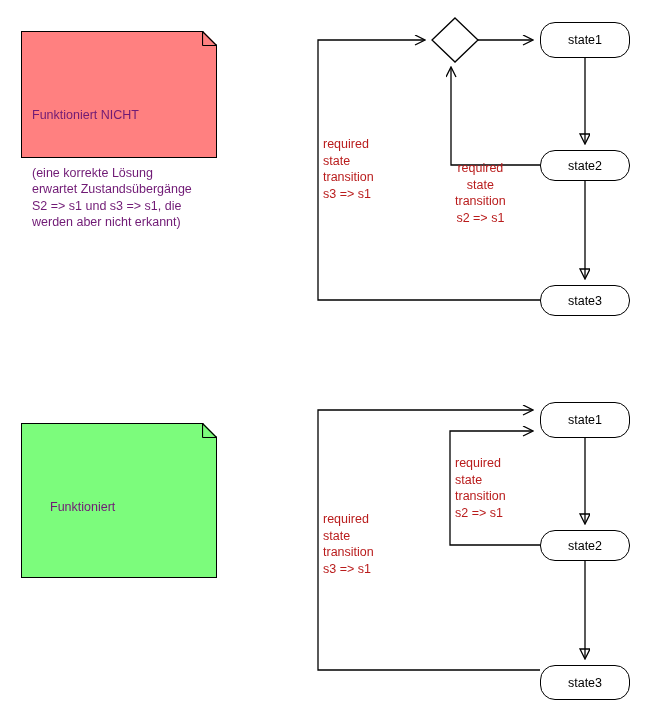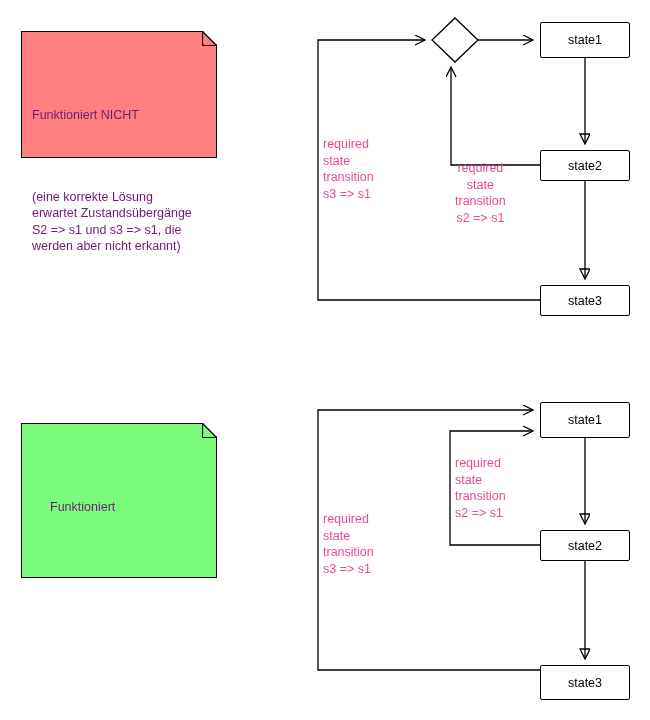--- a/index.html
+++ b/index.html
@@ -47,39 +47,39 @@
     top: -1px;
     width: 15px;
     height: 15px;
     pointer-events: none;
   }
   .note-title {
     display: block;
   }
   .note-body {
     display: block;
-    margin-top: 32px;
+    margin-top: 8px;
   }
   .state-box {
     position: absolute;
     box-sizing: border-box;
     border: 1.3px solid #000000;
-    border-radius: 2px;
+    border-radius: 15px;
     background: #ffffff;
     display: flex;
     align-items: center;
     justify-content: center;
     font-size: 12.5px;
     color: #000000;
   }
   .edge-label {
     position: absolute;
     font-size: 12.5px;
     line-height: 16.5px;
-    color: #ec4899;
+    color: #b91c1c;
     white-space: pre;
     background: transparent;
   }
   .edge-label.center { text-align: center; }
   .edge-label.left { text-align: left; }
 </style>
 </head>
 <body>
 
 <svg id="canvas" viewBox="0 0 650 720" xmlns="http://www.w3.org/2000/svg">

